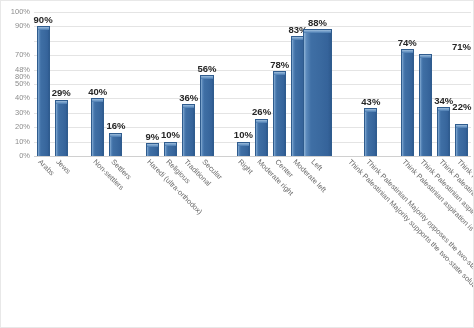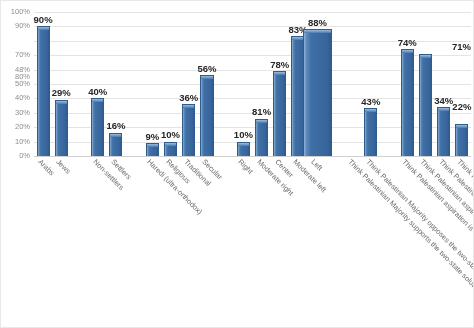--- a/index.html
+++ b/index.html
@@ -185,21 +185,21 @@
         <div class="bar" title="Secular: 56%" style="height: 80.64px;"></div>
         <div class="bar-label" style="bottom: 82.64px;">56%</div>
       </div>
       <div class="bar-slot" style="left: 184.632px; width: 13.11px;"></div>
       <div class="bar-slot" style="left: 202.841px; width: 13.11px;">
         <div class="bar" title="Right: 10%" style="height: 14.4px;"></div>
         <div class="bar-label" style="bottom: 16.4px;">10%</div>
       </div>
       <div class="bar-slot" style="left: 221.049px; width: 13.11px;">
         <div class="bar" title="Moderate right: 26%" style="height: 37.44px;"></div>
-        <div class="bar-label" style="bottom: 39.44px;">81%</div>
+        <div class="bar-label" style="bottom: 39.44px;">26%</div>
       </div>
       <div class="bar-slot" style="left: 239.257px; width: 13.11px;">
         <div class="bar" title="Center: 59%" style="height: 84.96px;"></div>
         <div class="bar-label" style="bottom: 86.96px;">78%</div>
       </div>
       <div class="bar-slot" style="left: 257.466px; width: 13.11px;">
         <div class="bar" title="Moderate left: 83%" style="height: 119.52px;"></div>
         <div class="bar-label" style="bottom: 121.52px;">83%</div>
       </div>
       <div class="bar-slot" style="left: 269px; width: 29px;">

